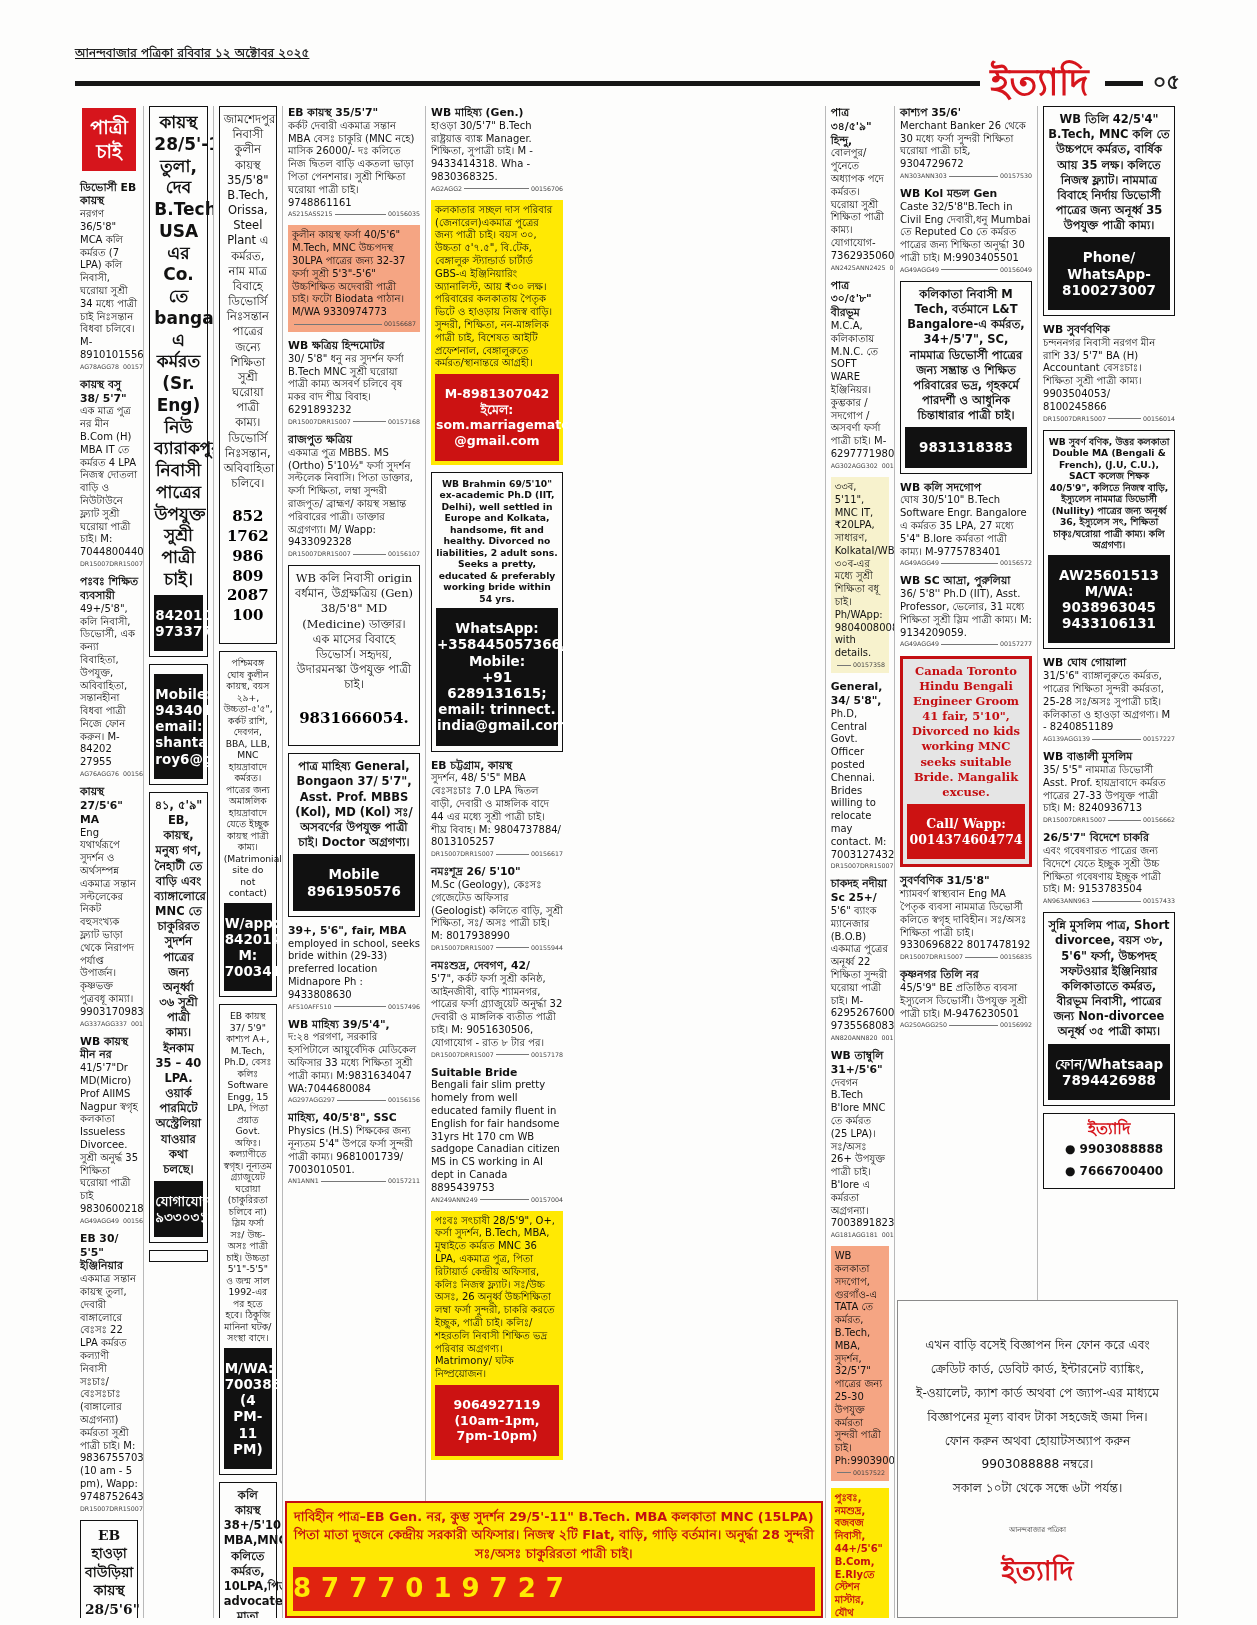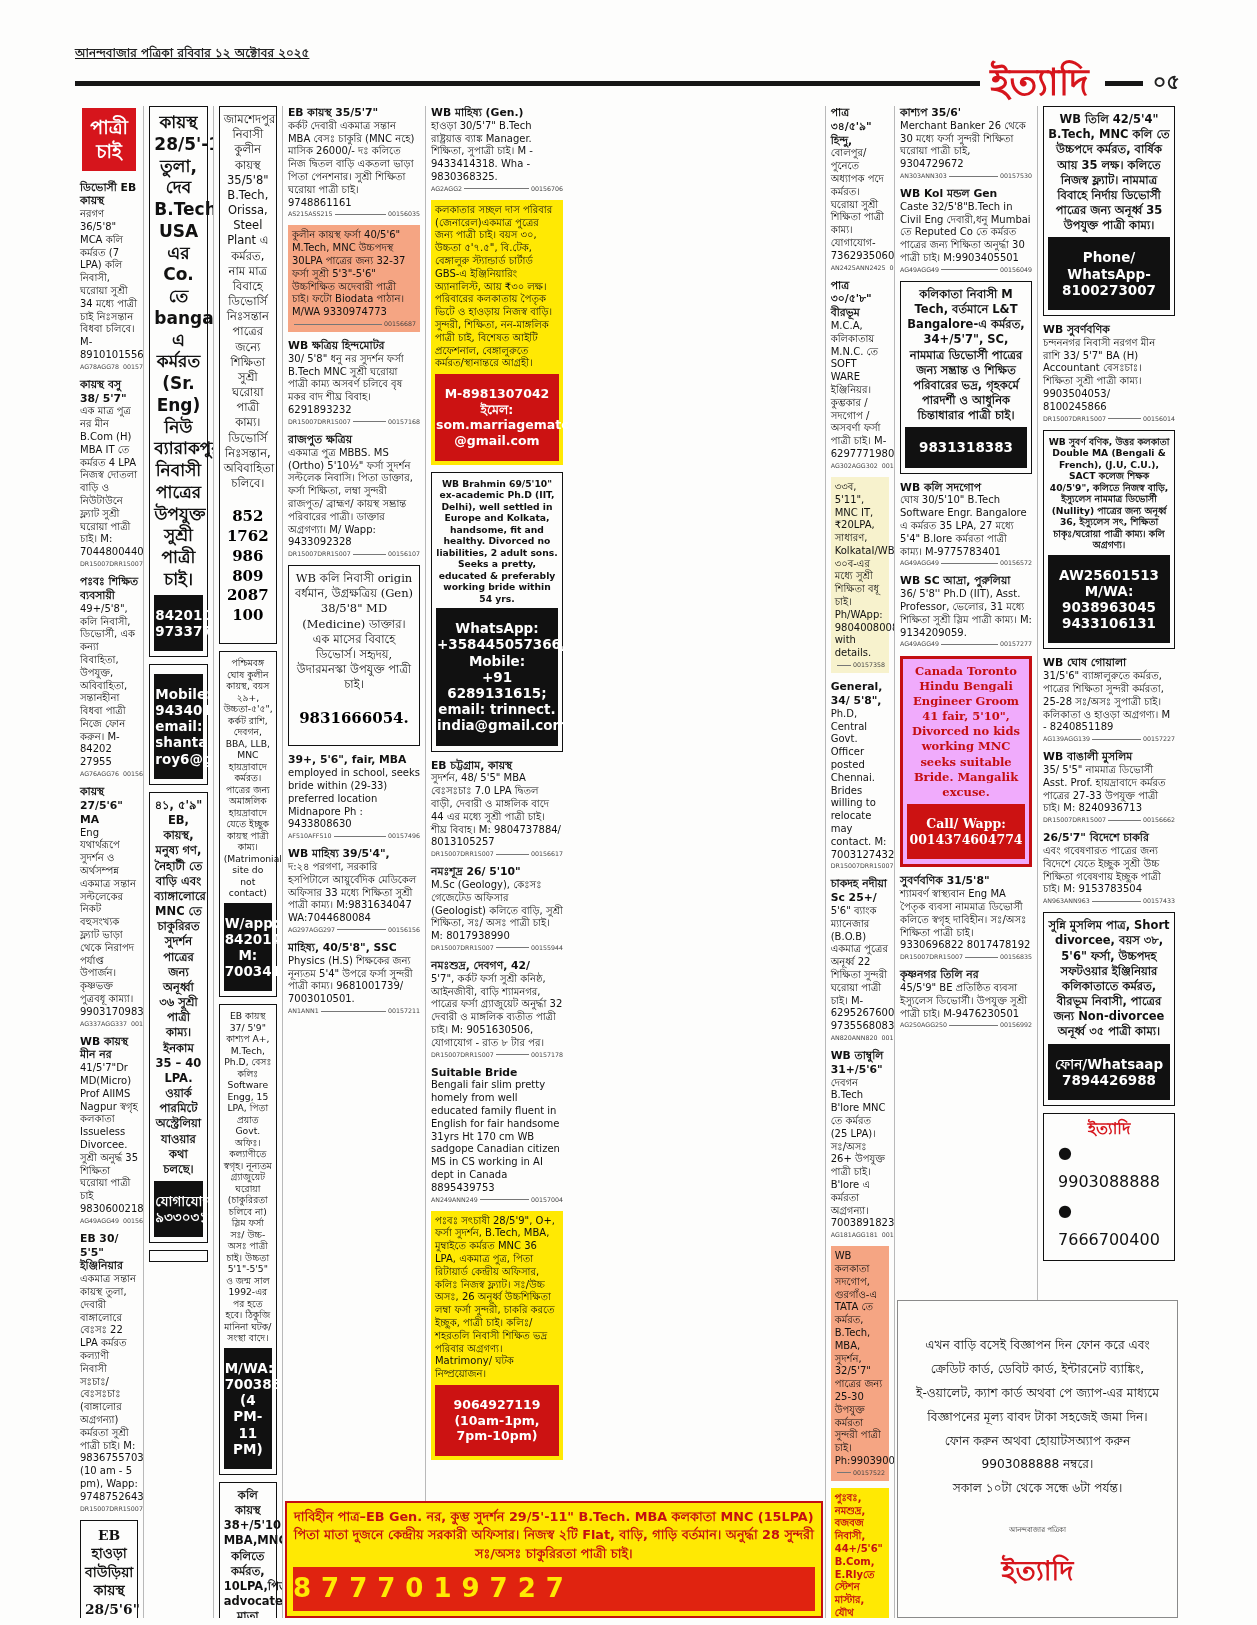--- a/index.html
+++ b/index.html
@@ -38,23 +38,23 @@
   .s-lg{font-size:13.8px;line-height:1.34;}
   .s-xl{font-size:17px;line-height:1.28;}
   .banner{margin-top:4px;padding:12px 1px;font-weight:bold;text-align:center;white-space:pre-line;}
   .banner.black{background:#111;color:#fff;font-size:13.5px;line-height:1.2;}
   .banner.red{background:#cc1212;color:#fff;font-size:12.5px;line-height:1.25;}
   .banner.plain{background:none;color:#000;font-size:15px;font-family:"DejaVu Serif",serif;}
   .hl-salmon{background:#f5a583;padding:4px;}
   .hl-yellow{background:#ffe903;padding:4px;}
   .hl-cream{background:#f7f2cd;padding:4px;}
   .redtext{color:#c40f12;}
-  .canada{background:#f0abfc;border:3px solid #c40f12;color:#c40f12;font-family:"DejaVu Serif",serif;}
+  .canada{background:#e5e5e5;border:3px solid #c40f12;color:#c40f12;font-family:"DejaVu Serif",serif;}
   .itjadi .head{color:#d6151c;font-size:16px;text-align:center;}
-  .itjadi .body{text-align:left;padding-left:10px;font-weight:normal;font-size:16px;line-height:1.8;}
+  .itjadi .body{text-align:center;padding-left:10px;font-weight:bold;font-size:12px;line-height:1.8;}
   
   .span45{background:#ffe903;border:2px solid #c40f12;margin:0 2px;padding:5px 6px;
           color:#c40f12;font-weight:bold;font-size:12.8px;line-height:1.45;text-align:center;}
   .span45 .phone{background:#e02310;color:#ffe903;font-size:26px;letter-spacing:10px;
                  font-weight:bold;text-align:left;margin-top:4px;padding:3px 0;}
   .promo{border:1.2px solid #8a8a8a;margin:0 2px;padding:10px 8px 4px;text-align:center;
          font-size:12.2px;line-height:1.95;white-space:pre-line;}
   .promo-logo{margin-top:2px;}
   .promo-logo .tiny{font-size:7px;color:#222;display:block;line-height:1;}
   .promo-logo .big{color:#d6151c;font-size:27px;font-weight:bold;font-family:"DejaVu Serif",serif;line-height:1;}
@@ -210,20 +210,25 @@
                 <div class="foot">
                   <span>DR15007DRR15007</span>
                   <span class="rl"></span>
                   <span>00156107</span>
                 </div>
               </div>
               <div class="ad boxed serif s-md">
                 <div class="body">WB কলি নিবাসী origin বর্ধমান, উগ্রক্ষত্রিয় (Gen) 38/5'8" MD (Medicine) ডাক্তার। এক মাসের বিবাহে ডিভোর্স। সহৃদয়, উদারমনস্কা উপযুক্ত পাত্রী চাই।</div>
                 <div class="banner plain">9831666054.</div>
               </div>
+              <div class="ad boxed bold s-md">
+                <div class="body">পাত্র মাহিষ্য General, Bongaon 37/ 5'7", Asst. Prof. MBBS (Kol), MD (Kol) সঃ/ অসবর্ণের উপযুক্ত পাত্রী চাই। Doctor অগ্রগণ্য।</div>
+                <div class="banner black">Mobile
+8961950576</div>
+              </div>
               <div class="ad ">
                 <div class="head">39+, 5'6", fair, MBA</div>
                 <div class="body">employed in school, seeks bride within (29-33) preferred location Midnapore Ph : 9433808630</div>
                 <div class="foot">
                   <span>AF510AFF510</span>
                   <span class="rl"></span>
                   <span>00157496</span>
                 </div>
               </div>
               <div class="ad ">

